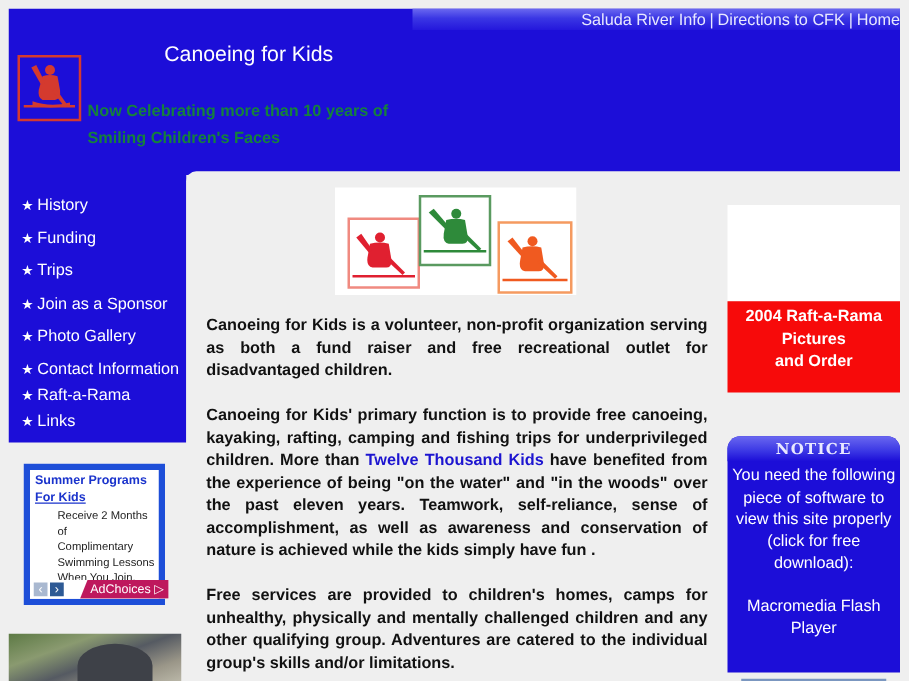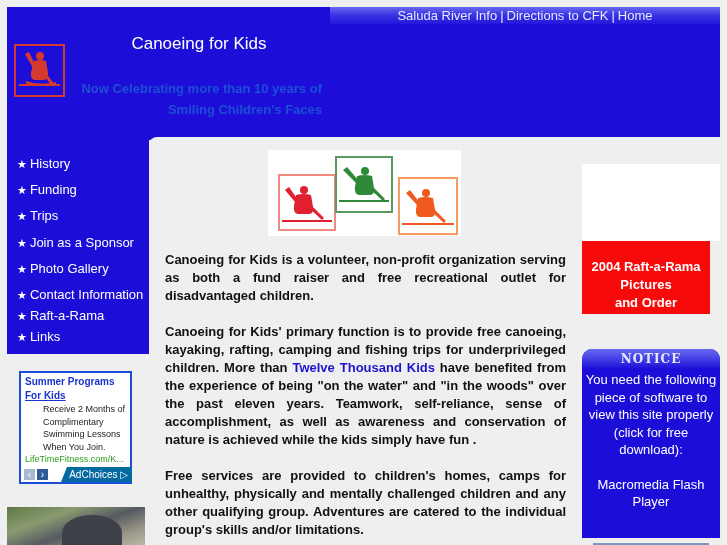--- a/index.html
+++ b/index.html
@@ -9,72 +9,72 @@
     font-family: "Liberation Sans", sans-serif;
     position: relative;
   }
   .header {
     position: absolute; left: 7px; top: 7px; width: 713px; height: 133px;
     background: #1c0ed8;
   }
   .topnav {
     position: absolute; left: 330px; top: 7px; width: 390px; height: 17px;
     background: linear-gradient(to bottom, #6a68f0 0%, #3a36e4 45%, #2417dc 100%);
-    color: #e8e8ff; font-size: 13px; text-align: center; line-height: 17px;
+    color: #e8e8ff; font-size: 13px; text-align: right; line-height: 17px;
     white-space: nowrap;
   }
   .topnav a { color: #e8e8ff; text-decoration: none; }
   .topnav .sep { color: #e8e8ff; padding: 0 3px; }
   .logo {
     position: absolute; left: 14px; top: 44px; width: 51px; height: 53px;
     border: 2px solid #d43a2e; box-sizing: border-box;
   }
   .site-title {
     position: absolute; left: 90px; top: 34px; width: 218px; text-align: center;
     color: #ffffff; font-size: 17px; font-weight: normal;
   }
   .tagline {
-    position: absolute; left: 70px; top: 78px; width: 252px; text-align: right;
-    color: #1d4ed8; font-size: 13px; font-weight: bold; line-height: 21px;
+    position: absolute; left: 70px; top: 78px; width: 252px; text-align: left;
+    color: #15803d; font-size: 13px; font-weight: bold; line-height: 21px;
   }
   .sidebar {
     position: absolute; left: 7px; top: 140px; width: 142px; height: 214px;
     background: #1c0ed8;
   }
   .content-corner {
     position: absolute; left: 149px; top: 137px; width: 578px; height: 408px;
     background: #efefef; border-top-left-radius: 8px;
   }
   .nav-item {
     position: absolute; left: 10px; color: #ffffff; font-size: 13px;
     white-space: nowrap; cursor: pointer;
   }
   .nav-item .star { font-size: 11px; margin-right: 3px; }
   .ad {
     position: absolute; left: 19px; top: 371px; width: 113px; height: 113px;
-    background: #ffffff; border: 2px solid #1d4ed8; box-sizing: border-box;
+    background: #ffffff; border: 5px solid #1d4ed8; box-sizing: border-box;
     font-size: 9px; line-height: 12.5px;
   }
   .ad .ad-title { color: #1a33cc; font-weight: bold; font-size: 10px; padding: 2px 0 0 4px; line-height: 14px; }
   .ad .ad-title span.u { text-decoration: underline; }
   .ad .ad-body { color: #222; padding-left: 22px; }
   .ad .ad-url { color: #2a9a1a; padding-left: 4px; }
   .ad .ad-footer {
     position: absolute; left: 0; bottom: 0; width: 111px; height: 15px;
     background: #fff;
   }
   .ad .ad-prev, .ad .ad-next {
     position: absolute; top: 2px; width: 11px; height: 11px; font-size: 10px;
     line-height: 11px; text-align: center; color: #fff;
   }
   .ad .ad-prev { left: 3px; background: #a9b8d0; }
   .ad .ad-next { left: 16px; background: #2e5a95; }
   .ad .ad-choices {
     position: absolute; left: 40px; top: 0; width: 71px; height: 15px;
-    background: #0369a1; color: #fff; font-size: 10px; line-height: 15px;
+    background: #be185d; color: #fff; font-size: 10px; line-height: 15px;
     text-align: right; padding-right: 4px; box-sizing: border-box;
     clip-path: polygon(6px 0, 100% 0, 100% 100%, 0 100%);
   }
   .photo {
     position: absolute; left: 7px; top: 507px; width: 138px; height: 38px;
     background: linear-gradient(160deg, #5d7a45 0%, #8a9a70 30%, #555a62 55%, #9a9688 80%, #bab7a8 100%);
   }
   .photo .blob {
     position: absolute; left: 55px; top: 8px; width: 60px; height: 35px;
     border-radius: 50% 50% 0 0; background: #3e4148;
@@ -89,23 +89,23 @@
     font-size: 13px; font-weight: bold; color: #111; line-height: 18px;
     text-align: justify;
   }
   .intro p { margin: 0 0 18px 0; }
   .intro .hl { color: #1c14d0; }
   .raft-white {
     position: absolute; left: 582px; top: 164px; width: 138px; height: 77px;
     background: #ffffff;
   }
   .raft-promo {
-    position: absolute; left: 582px; top: 241px; width: 128px; height: 73px;
+    position: absolute; left: 582px; top: 241px; width: 138px; height: 73px;
     background: #f70a0a; color: #fff; font-weight: bold; font-size: 13px;
-    text-align: center; line-height: 18px; padding-top: 17px; box-sizing: border-box;
+    text-align: center; line-height: 18px; padding-top: 3px; box-sizing: border-box;
     cursor: pointer;
   }
   .notice {
     position: absolute; left: 582px; top: 349px; width: 138px; height: 189px;
     background: #1c0ed8; color: #fff; font-size: 13px; text-align: center;
     border-top-left-radius: 10px; border-top-right-radius: 10px;
   }
   .notice .notice-head {
     height: 20px; line-height: 20px; font-family: "DejaVu Serif", serif;
     font-weight: bold; font-size: 12px; letter-spacing: 1px;

